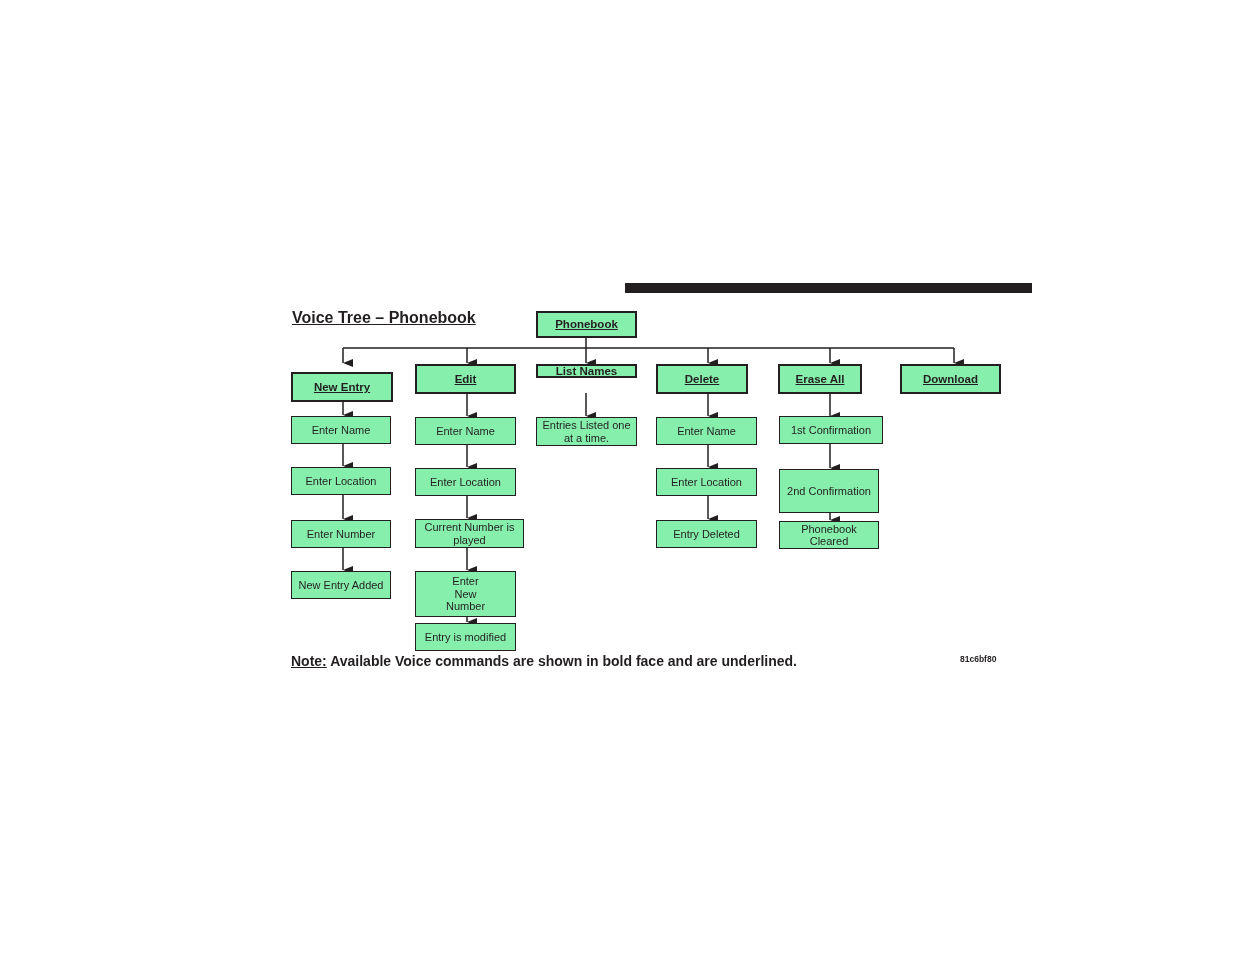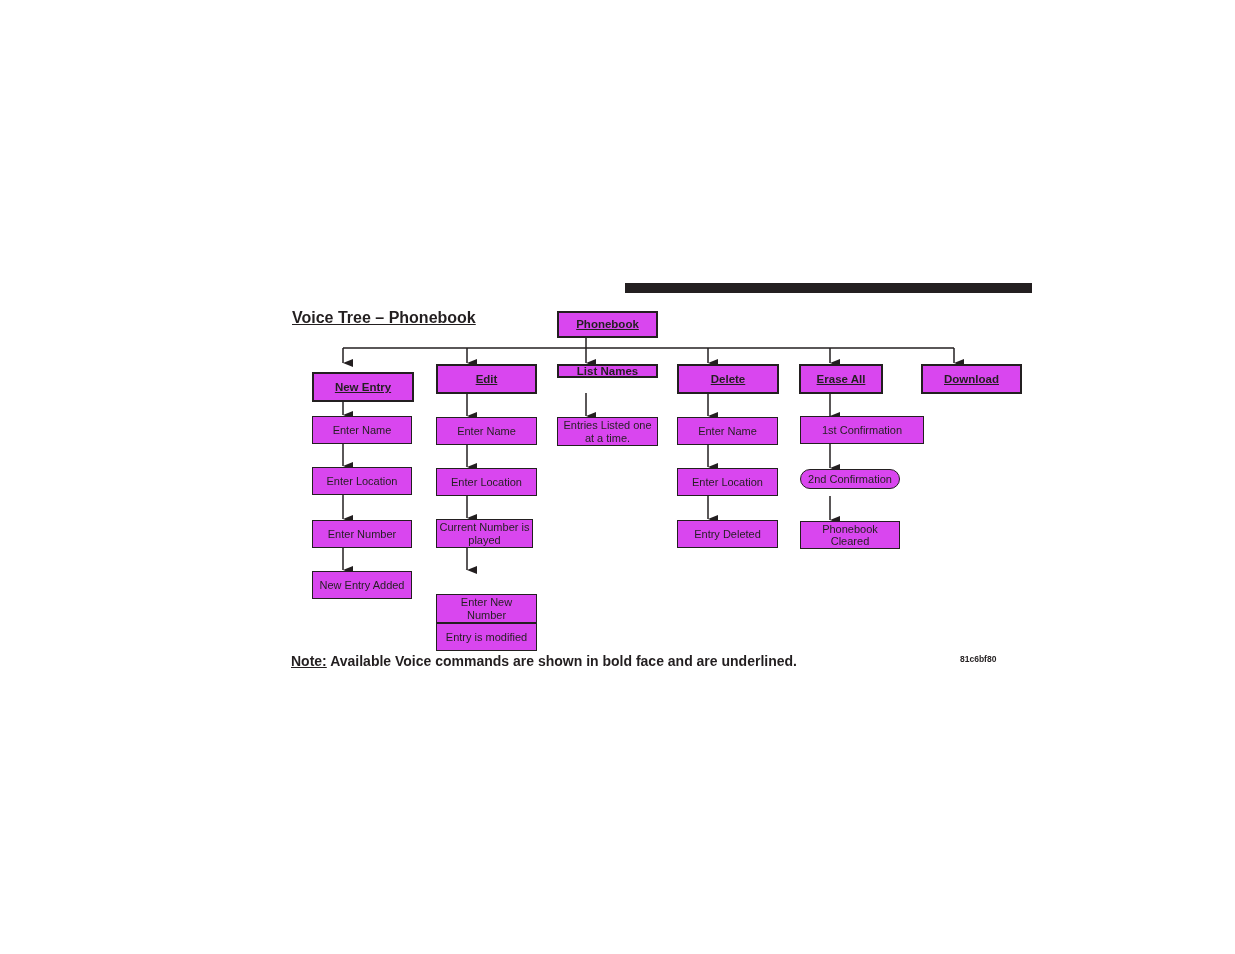--- a/index.html
+++ b/index.html
@@ -1,23 +1,23 @@
 <!DOCTYPE html>
 <html><head>
 <meta charset="utf-8">
 <style>
   html, body { margin: 0; padding: 0; background: #ffffff; }
   body { width: 1235px; height: 954px; position: relative; overflow: hidden;
          font-family: "Liberation Sans", sans-serif; color: #231f20; }
   .topbar { position: absolute; left: 625px; top: 283px; width: 407px; height: 10px; background: #231f20; }
   .title { position: absolute; left: 292px; top: 309px; font-size: 16px; font-weight: bold;
            text-decoration: underline; white-space: nowrap; }
-  .box { position: absolute; box-sizing: border-box; border: 1.5px solid #231f20; background: #d946ef;
+  .box { position: absolute; box-sizing: border-box; border: 1.5px solid #231f20; background: #86efac;
          display: flex; align-items: center; justify-content: center; text-align: center;
-         font-size: 11px; line-height: 12.5px; padding: 0 2px; margin-left: 21px; }
+         font-size: 11px; line-height: 12.5px; padding: 0 2px; }
   .cmd { border-width: 2px; font-weight: bold; text-decoration: underline; font-size: 11.5px; }
   svg.wires { position: absolute; left: 0; top: 0; }
   .note { position: absolute; left: 291px; top: 653px; font-size: 14px; font-weight: bold; white-space: nowrap; }
   .note .lbl { text-decoration: underline; }
   .code { position: absolute; left: 960px; top: 654px; font-size: 8.5px; font-weight: bold; }
 </style>
 </head>
 <body>
 
 <div class="topbar"></div>
@@ -62,41 +62,41 @@
     <line x1="830" y1="443" x2="830" y2="468" marker-end="url(#ah)"></line>
     <line x1="830" y1="496" x2="830" y2="520" marker-end="url(#ah)"></line>
   </g>
 </svg>
 
 <div class="box cmd" style="left:536px;top:311px;width:101px;height:27px;">Phonebook</div>
 
 <div class="box cmd" style="left:291px;top:372px;width:102px;height:30px;">New Entry</div>
 <div class="box cmd" style="left:415px;top:364px;width:101px;height:30px;">Edit</div>
 <div class="box cmd" style="left:536px;top:364px;width:101px;height:14px;">List Names</div>
-<div class="box cmd" style="left:656px;top:364px;width:102px;height:30px;">Delete</div>
+<div class="box cmd" style="left:656px;top:364px;width:92px;height:30px;">Delete</div>
 <div class="box cmd" style="left:778px;top:364px;width:84px;height:30px;">Erase All</div>
 <div class="box cmd" style="left:900px;top:364px;width:101px;height:30px;">Download</div>
 
 <div class="box" style="left:291px;top:416px;width:100px;height:28px;">Enter Name</div>
 <div class="box" style="left:291px;top:467px;width:100px;height:28px;">Enter Location</div>
 <div class="box" style="left:291px;top:520px;width:100px;height:28px;">Enter Number</div>
 <div class="box" style="left:291px;top:571px;width:100px;height:28px;">New Entry Added</div>
 
 <div class="box" style="left:415px;top:417px;width:101px;height:28px;">Enter Name</div>
 <div class="box" style="left:415px;top:468px;width:101px;height:28px;">Enter Location</div>
-<div class="box" style="left:415px;top:519px;width:97px;height:29px;">Current Number is played</div>
-<div class="box" style="left:415px;top:594px;width:101px;height:29px;padding:0 12px;">Enter New Number</div>
+<div class="box" style="left:415px;top:519px;width:109px;height:29px;">Current Number is played</div>
+<div class="box" style="left:415px;top:571px;width:101px;height:46px;padding:0 25px;">Enter New Number</div>
 <div class="box" style="left:415px;top:623px;width:101px;height:28px;">Entry is modified</div>
 
 <div class="box" style="left:536px;top:417px;width:101px;height:29px;">Entries Listed one at a time.</div>
 
 <div class="box" style="left:656px;top:417px;width:101px;height:28px;">Enter Name</div>
 <div class="box" style="left:656px;top:468px;width:101px;height:28px;">Enter Location</div>
 <div class="box" style="left:656px;top:520px;width:101px;height:28px;">Entry Deleted</div>
 
-<div class="box" style="left:779px;top:416px;width:124px;height:28px;">1st Confirmation</div>
-<div class="box" style="left:779px;top:469px;width:100px;height:20px;border-radius:10px;">2nd Confirmation</div>
+<div class="box" style="left:779px;top:416px;width:104px;height:28px;">1st Confirmation</div>
+<div class="box" style="left:779px;top:469px;width:100px;height:44px;">2nd Confirmation</div>
 <div class="box" style="left:779px;top:521px;width:100px;height:28px;padding:0 6px;">Phonebook Cleared</div>
 
 <div class="note">
   <span class="lbl">Note:</span><span> Available Voice commands are shown in bold face and are underlined.</span>
 </div>
 <div class="code">81c6bf80</div>
 
 </body></html>

